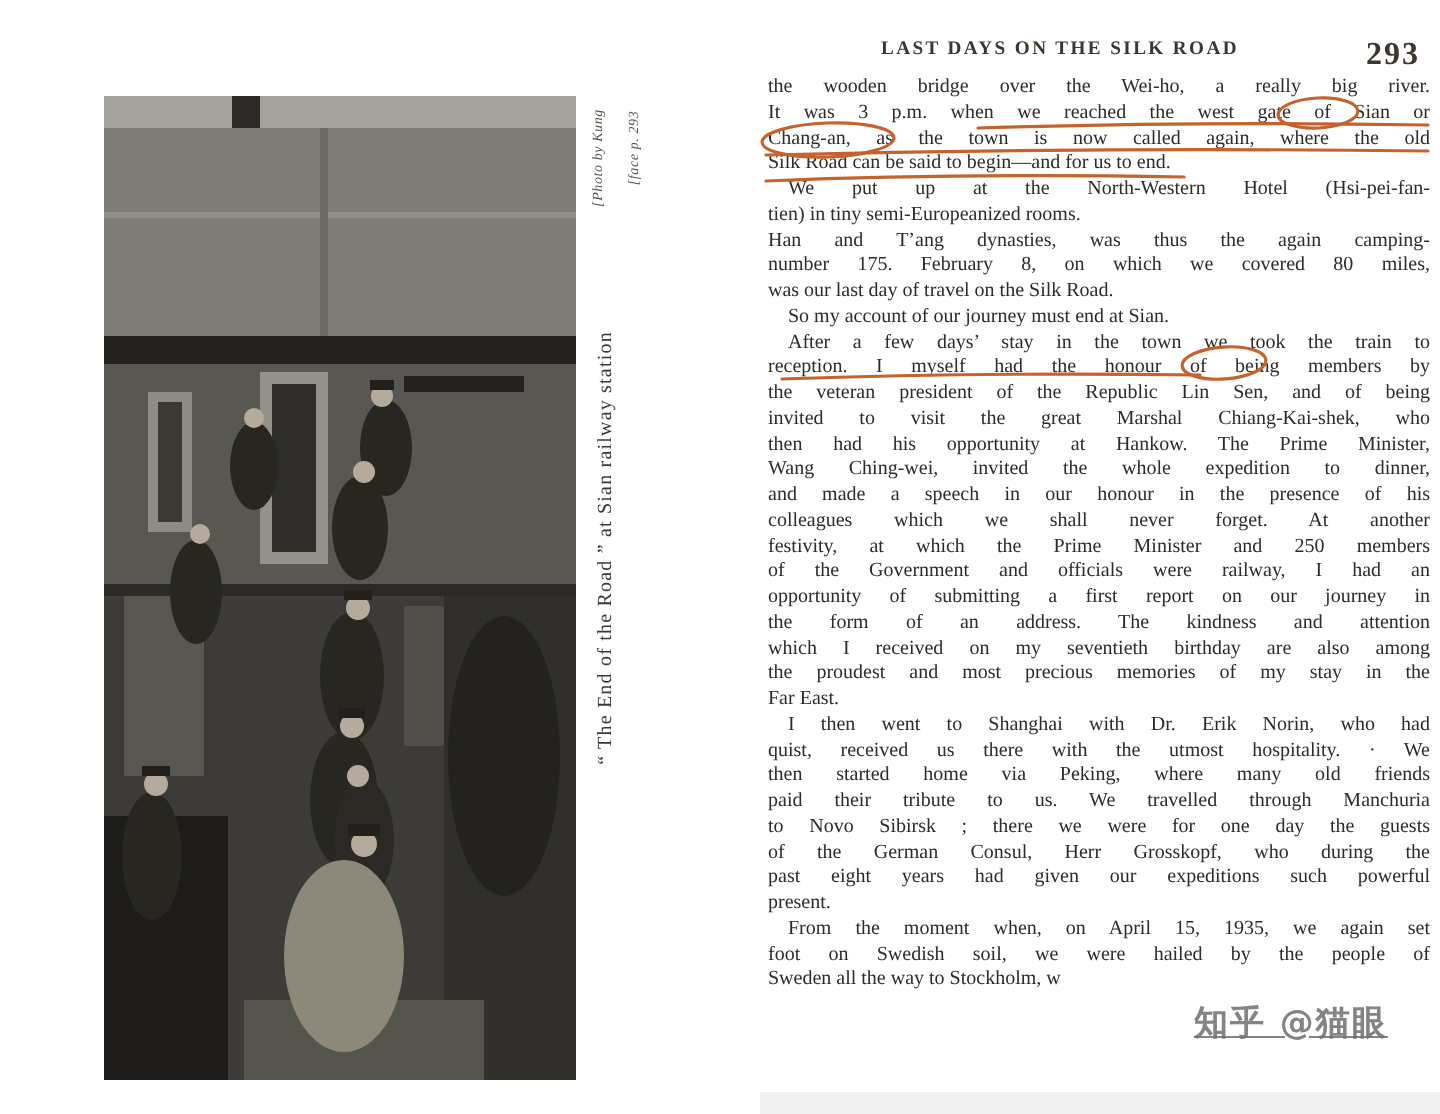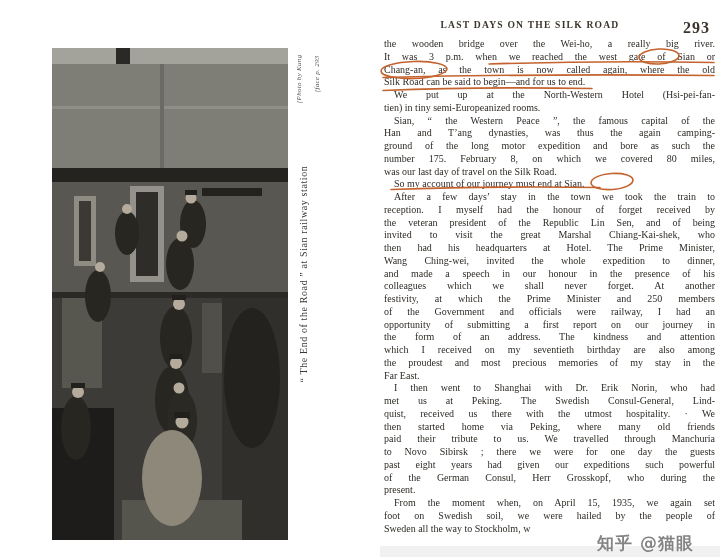--- a/index.html
+++ b/index.html
@@ -32,24 +32,25 @@
     height:12.75px;line-height:12.75px;font-size:10px;
     text-align:justify;text-align-last:justify;overflow:hidden;
   }
   .pend{text-align-last:left;}
   .ind{text-indent:10px;}
   
   .anno{position:absolute;left:0;top:0;pointer-events:none;}
   
   .footband{position:absolute;left:380px;top:546px;width:340px;height:11px;background:#f1f1f1;}
   .watermark{
-    position:absolute;left:597px;top:532px;font-size:17px;font-weight:bold;
+    position:absolute;left:597px;top:500px;font-size:17px;font-weight:bold;
     color:rgba(115,115,115,.88);letter-spacing:1px;
     font-family:"DejaVu Sans", sans-serif;
     text-shadow:0 0 2px #ffffff;
+    text-decoration:underline;
   }
 </style>
 </head>
 <body>
 
 <div class="plate">
 
   <svg class="photo" viewBox="0 0 236 492" xmlns="http://www.w3.org/2000/svg">
     <rect x="0" y="0" width="236" height="492" fill="#4a4945"></rect>
     <rect x="0" y="0" width="236" height="16" fill="#a3a29b"></rect>
@@ -110,49 +111,46 @@
     <span class="pg-num">293</span>
   </div>
 
   <div class="textcol">
     <div class="tl">the wooden bridge over the Wei-ho, a really big river.</div>
     <div class="tl">It was 3 p.m. when we reached the west gate of Sian or</div>
     <div class="tl">Chang-an, as the town is now called again, where the old</div>
     <div class="tl pend">Silk Road can be said to begin—and for us to end.</div>
     <div class="tl ind">We put up at the North-Western Hotel (Hsi-pei-fan-</div>
     <div class="tl pend">tien) in tiny semi-Europeanized rooms.</div>
-    <div class="tl ind">Sian, “ the Western Peace ”, the famous capital of the</div>
     <div class="tl">Han and T’ang dynasties, was thus the again camping-</div>
-    <div class="tl">ground of the long motor expedition and bore as such the</div>
     <div class="tl">number 175.  February 8, on which we covered 80 miles,</div>
     <div class="tl pend">was our last day of travel on the Silk Road.</div>
     <div class="tl ind pend">So my account of our journey must end at Sian.</div>
     <div class="tl ind">After a few days’ stay in the town we took the train to</div>
-    <div class="tl">reception.  I myself had the honour of forget received by</div>
+    <div class="tl">reception.  I myself had the honour of being members by</div>
     <div class="tl">the veteran president of the Republic Lin Sen, and of being</div>
     <div class="tl">invited to visit the great Marshal Chiang-Kai-shek, who</div>
-    <div class="tl">then had his headquarters at Hotel.  The Prime Minister,</div>
+    <div class="tl">then had his opportunity at Hankow.  The Prime Minister,</div>
     <div class="tl">Wang Ching-wei, invited the whole expedition to dinner,</div>
     <div class="tl">and made a speech in our honour in the presence of his</div>
     <div class="tl">colleagues which we shall never forget.  At another</div>
     <div class="tl">festivity, at which the Prime Minister and 250 members</div>
     <div class="tl">of the Government and officials were railway, I had an</div>
     <div class="tl">opportunity of submitting a first report on our journey in</div>
     <div class="tl">the form of an address.  The kindness and attention</div>
     <div class="tl">which I received on my seventieth birthday are also among</div>
     <div class="tl">the proudest and most precious memories of my stay in the</div>
     <div class="tl pend">Far East.</div>
     <div class="tl ind">I then went to Shanghai with Dr. Erik Norin, who had</div>
-    <div class="tl">met us at Peking.  The Swedish Consul-General, Lind-</div>
     <div class="tl">quist, received us there with the utmost hospitality. · We</div>
     <div class="tl">then started home via Peking, where many old friends</div>
     <div class="tl">paid their tribute to us.  We travelled through Manchuria</div>
     <div class="tl">to Novo Sibirsk ;  there we were for one day the guests</div>
+    <div class="tl">of the German Consul, Herr Grosskopf, who during the</div>
     <div class="tl">past eight years had given our expeditions such powerful</div>
-    <div class="tl">of the German Consul, Herr Grosskopf, who during the</div>
     <div class="tl pend">present.</div>
     <div class="tl ind">From the moment when, on April 15, 1935, we again set</div>
     <div class="tl">foot on Swedish soil, we were hailed by the people of</div>
     <div class="tl pend">Sweden all the way to Stockholm, w</div>
   </div>
 </div>
 
 <svg class="anno" width="720" height="557" viewBox="0 0 720 557" xmlns="http://www.w3.org/2000/svg">
   <g fill="none" stroke-width="1.6" stroke-linecap="round">
     <path d="M 489,64 Q 600,60.5 714,62.5" stroke="#c4632e"></path>

